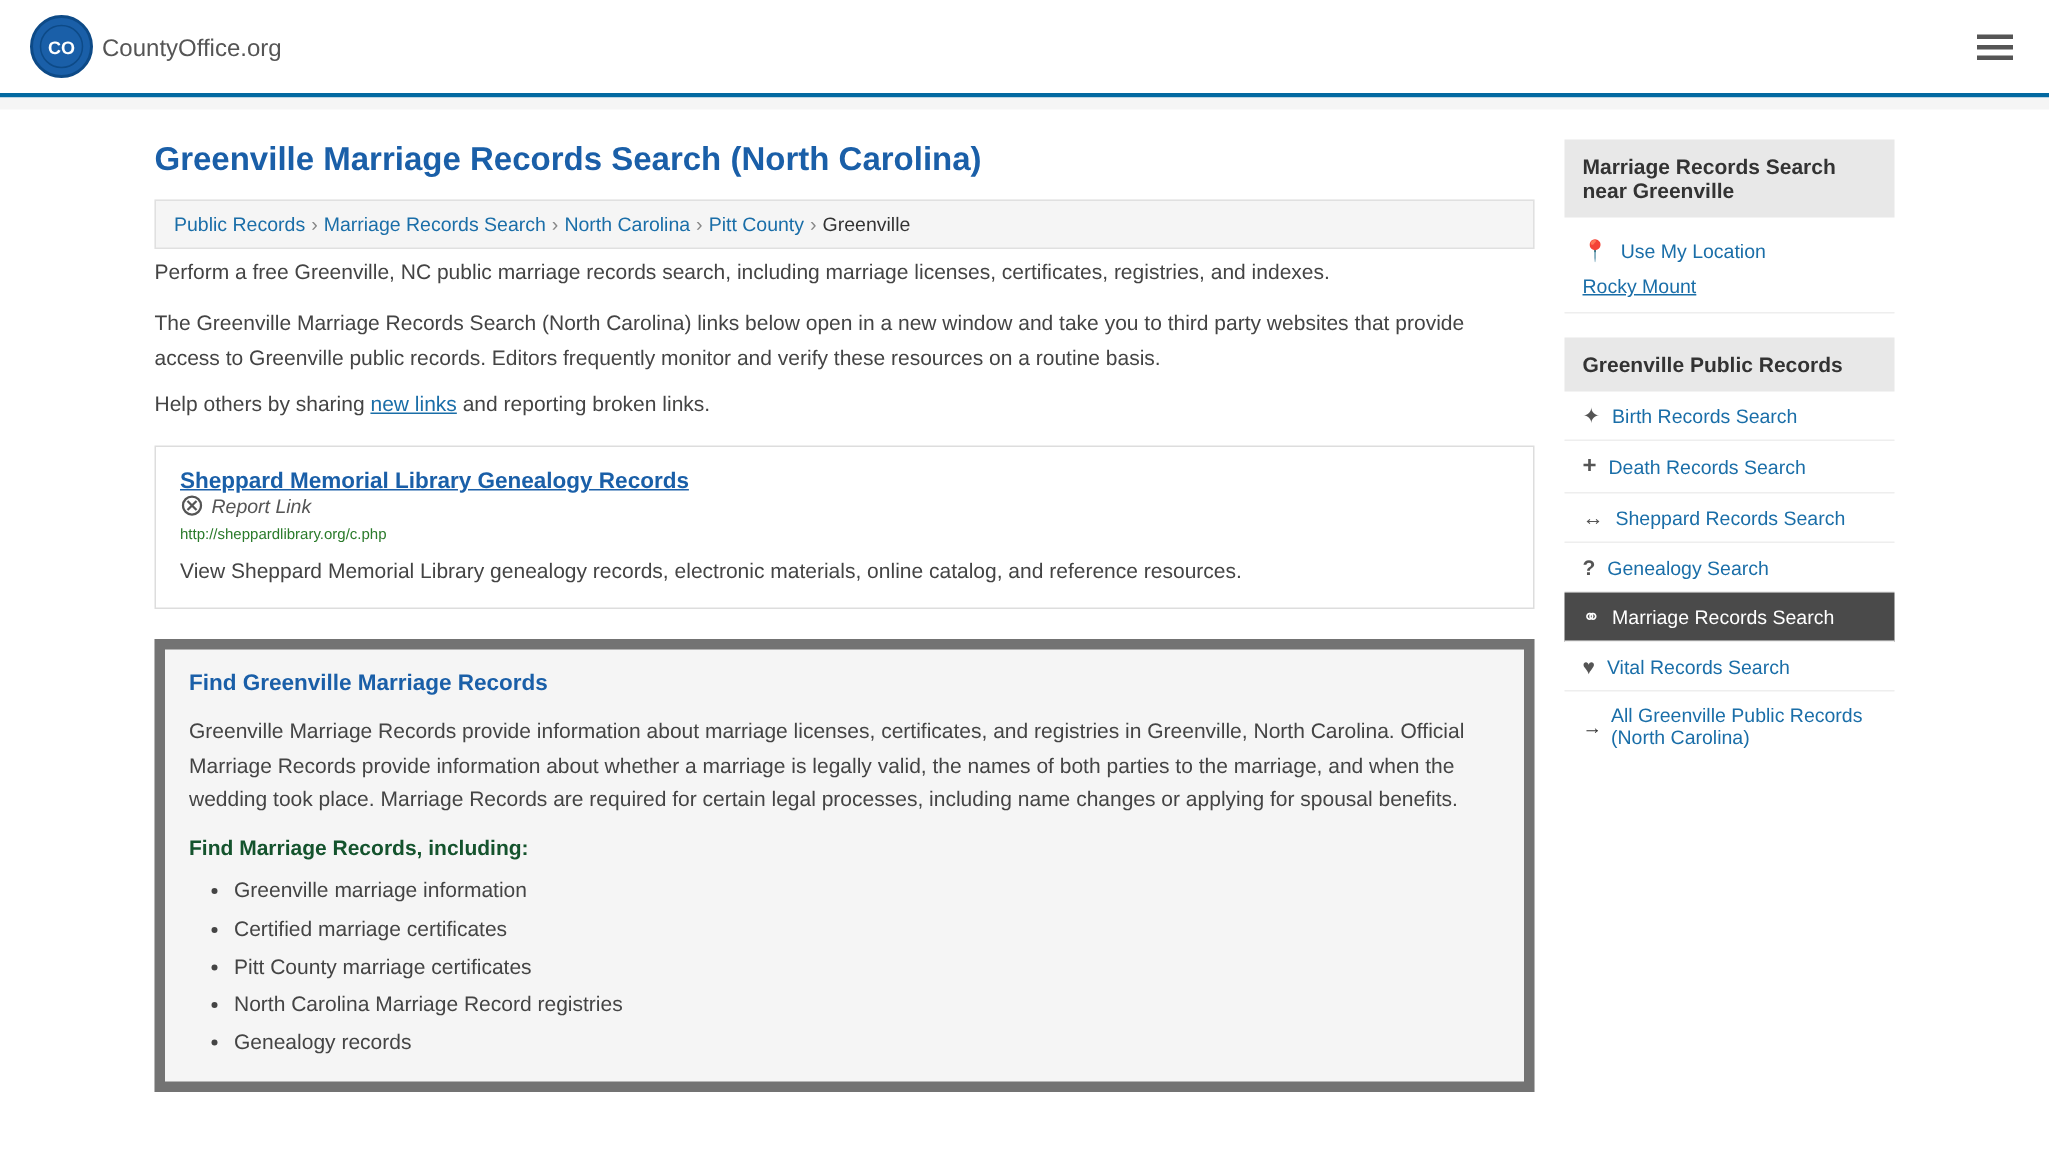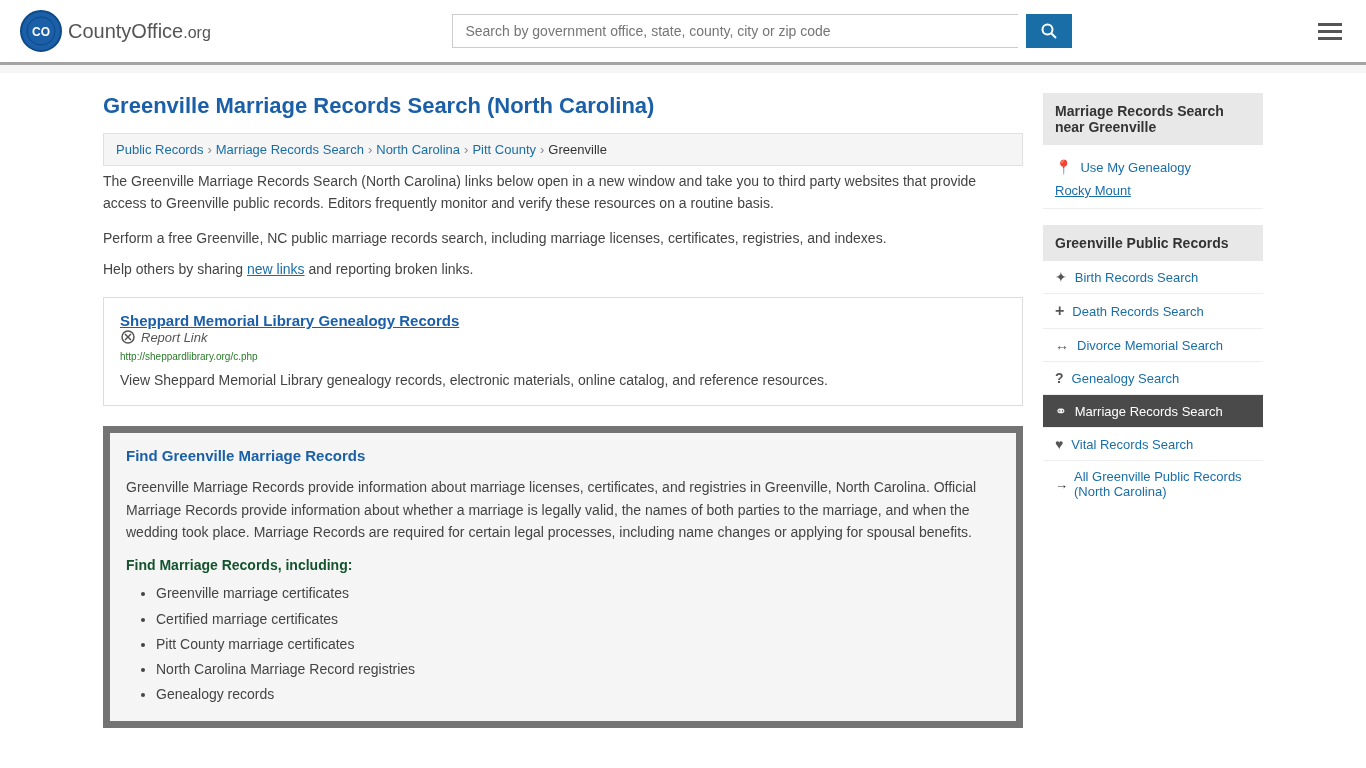--- a/index.html
+++ b/index.html
@@ -1,21 +1,21 @@
 <!DOCTYPE html>
 <html><head>
   <meta charset="utf-8">
   <style>
     * { box-sizing: border-box; margin: 0; padding: 0; }
     body { font-family: Arial, sans-serif; font-size: 14px; color: #333; background: #fff; }
 
     
     .header {
       background: #fff;
-      border-bottom: 3px solid #a3a3a3;
+      border-bottom: 3px solid #0369a1;
       padding: 10px 20px;
       display: flex;
       align-items: center;
       justify-content: space-between;
     }
     .logo-area {
       display: flex;
       align-items: center;
       gap: 6px;
     }
@@ -33,21 +33,21 @@
       border: 2px solid #0d4a87;
     }
     .logo-text {
       font-size: 20px;
       font-weight: bold;
       color: #1a5fa8;
     }
     .logo-text span {
       font-weight: normal;
       color: #555;
-      font-size: 20px;
+      font-size: 16px;
     }
     .search-area {
       display: flex;
       align-items: center;
       gap: 8px;
       flex: 1;
       max-width: 620px;
       margin: 0 20px;
     }
     .search-input {
@@ -301,29 +301,20 @@
       <svg width="30" height="30" viewBox="0 0 30 30">
         <circle cx="15" cy="15" r="14" fill="#1a5fa8" stroke="#0d4a87" stroke-width="1"></circle>
         <text x="15" y="20" text-anchor="middle" fill="white" font-size="12" font-weight="bold">CO</text>
       </svg>
     </div>
     <div class="logo-text">
       <span>CountyOffice</span><span style="color:#555;font-weight:normal;font-size:16px;">.org</span>
     </div>
   </div>
 
-  <div class="search-area">
-    <input class="search-input" type="text" placeholder="Search by government office, state, county, city or zip code" style="">
-    <button class="search-btn">
-      <svg width="16" height="16" viewBox="0 0 16 16" fill="white">
-        <circle cx="6.5" cy="6.5" r="5" stroke="white" stroke-width="2" fill="none"></circle>
-        <line x1="10.5" y1="10.5" x2="15" y2="15" stroke="white" stroke-width="2"></line>
-      </svg>
-    </button>
-  </div>
 
   <button class="hamburger-btn">
     <span></span>
       <span></span>
       <span></span>
   </button>
 </header>
 
 <div class="sub-header"></div>
 
@@ -338,22 +329,22 @@
       <span class="breadcrumb-sep">›</span>
       <a href="#">Marriage Records Search</a>
       <span class="breadcrumb-sep">›</span>
       <a href="#">North Carolina</a>
       <span class="breadcrumb-sep">›</span>
       <a href="#">Pitt County</a>
       <span class="breadcrumb-sep">›</span>
       <span>Greenville</span>
     </nav>
 
+    <p class="description">Perform a free Greenville, NC public marriage records search, including marriage licenses, certificates, registries, and indexes.</p>
     <p class="description">The Greenville Marriage Records Search (North Carolina) links below open in a new window and take you to third party websites that provide access to Greenville public records. Editors frequently monitor and verify these resources on a routine basis.</p>
-    <p class="description">Perform a free Greenville, NC public marriage records search, including marriage licenses, certificates, registries, and indexes.</p>
 
     <p class="help-text">
       <span>Help others by sharing</span>
       <a href="#">new links</a>
       <span>and reporting broken links.</span>
     </p>
 
     <div class="record-card">
       <div class="record-card-header">
         <a href="#" class="record-title">Sheppard Memorial Library Genealogy Records</a>
@@ -368,59 +359,59 @@
       </div>
       <div class="record-url">http://sheppardlibrary.org/c.php</div>
       <p class="record-desc">View Sheppard Memorial Library genealogy records, electronic materials, online catalog, and reference resources.</p>
     </div>
 
     <div class="find-section">
       <h2 class="find-section-title">Find Greenville Marriage Records</h2>
       <p class="find-section-desc">Greenville Marriage Records provide information about marriage licenses, certificates, and registries in Greenville, North Carolina. Official Marriage Records provide information about whether a marriage is legally valid, the names of both parties to the marriage, and when the wedding took place. Marriage Records are required for certain legal processes, including name changes or applying for spousal benefits.</p>
       <p class="find-list-label">Find Marriage Records, including:</p>
       <ul class="find-list">
-        <li>Greenville marriage certificates</li>
+        <li>Greenville marriage information</li>
         <li>Certified marriage certificates</li>
         <li>Pitt County marriage certificates</li>
         <li>North Carolina Marriage Record registries</li>
         <li>Genealogy records</li>
       </ul>
     </div>
 
   </div>
 
   <aside class="sidebar">
 
     <div class="sidebar-section">
       <div class="sidebar-header">Marriage Records Search near Greenville</div>
       <div style="padding: 6px 0; border-bottom:1px solid #eee;">
         <div class="sidebar-item" style="border:none; padding-bottom:4px;">
           <span class="sidebar-icon location-icon">📍</span>
-          <a href="#">Use My Genealogy</a>
+          <a href="#">Use My Location</a>
         </div>
         <a href="#" class="nearby-city">Rocky Mount</a>
       </div>
     </div>
 
     <div class="sidebar-section">
       <div class="sidebar-header">Greenville Public Records</div>
 
       <div class="sidebar-item">
         <span class="sidebar-icon">✦</span>
         <a href="#">Birth Records Search</a>
       </div>
 
       <div class="sidebar-item">
         <span class="sidebar-icon" style="font-weight:bold;font-size:16px;">+</span>
         <a href="#">Death Records Search</a>
       </div>
 
       <div class="sidebar-item">
         <span class="sidebar-icon">↔</span>
-        <a href="#">Divorce Memorial Search</a>
+        <a href="#">Sheppard Records Search</a>
       </div>
 
       <div class="sidebar-item">
         <span class="sidebar-icon" style="font-weight:bold;">?</span>
         <a href="#">Genealogy Search</a>
       </div>
 
       <div class="sidebar-item active">
         <span class="sidebar-icon">⚭</span>
         <a href="#">Marriage Records Search</a>

